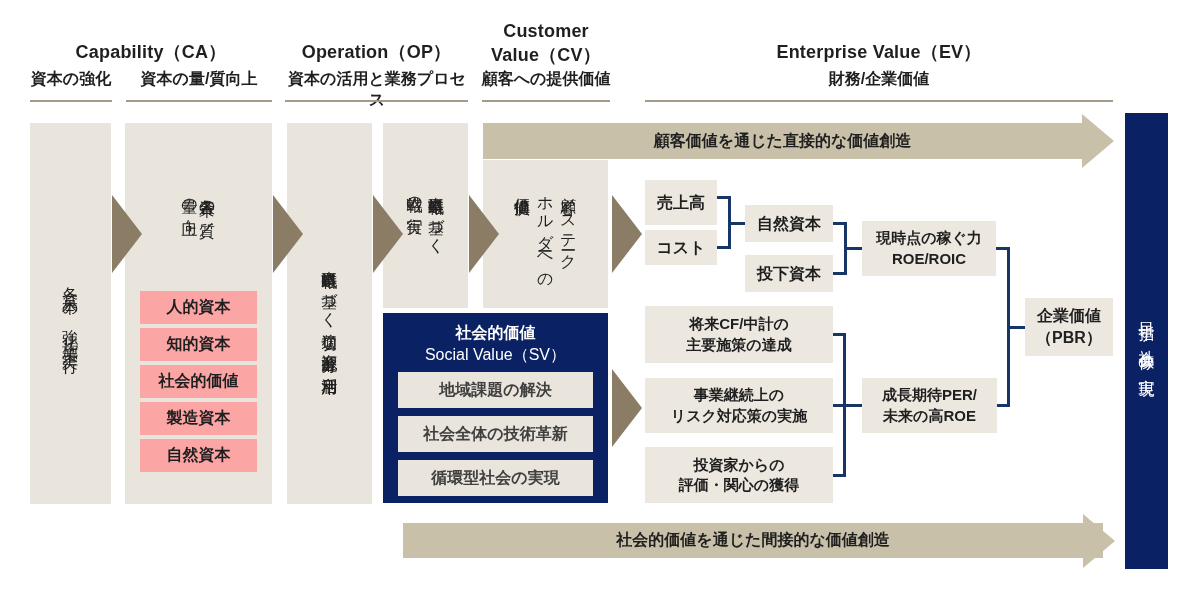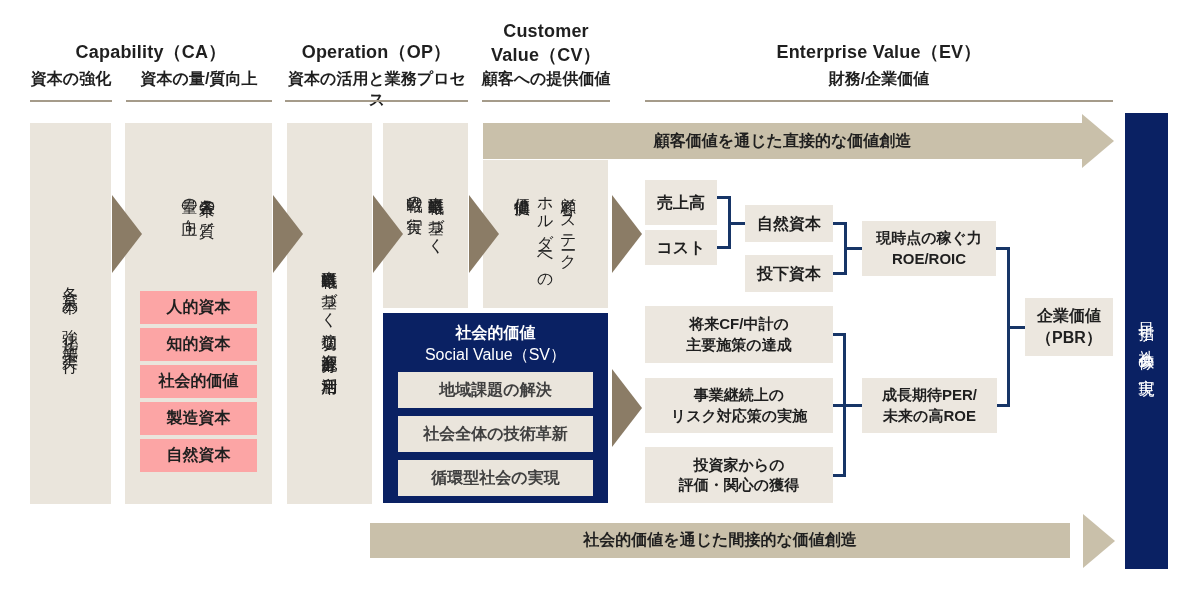--- a/index.html
+++ b/index.html
@@ -113,21 +113,21 @@
       <div class="sv-item">社会全体の技術革新</div>
       <div class="sv-item">循環型社会の実現</div>
     </div>
   </div>
 
   <div class="band" style="left:483px;top:123px;width:599px;height:36px;">
     <span>顧客価値を通じた直接的な価値創造</span>
   </div>
   <div class="band-head" style="left:1082px;top:114px;"></div>
 
-  <div class="band" style="left:370px;top:523px;width:700px;height:35px;">
+  <div class="band" style="left:403px;top:523px;width:700px;height:35px;">
     <span>社会的価値を通じた間接的な価値創造</span>
   </div>
   <div class="band-head" style="left:1083px;top:514px;"></div>
 
   <div class="fbox" style="left:645px;top:180px;width:72px;height:45px;">
     <div>売上高</div>
   </div>
   <div class="fbox" style="left:645px;top:230px;width:72px;height:35px;">
     <div>コスト</div>
   </div>

